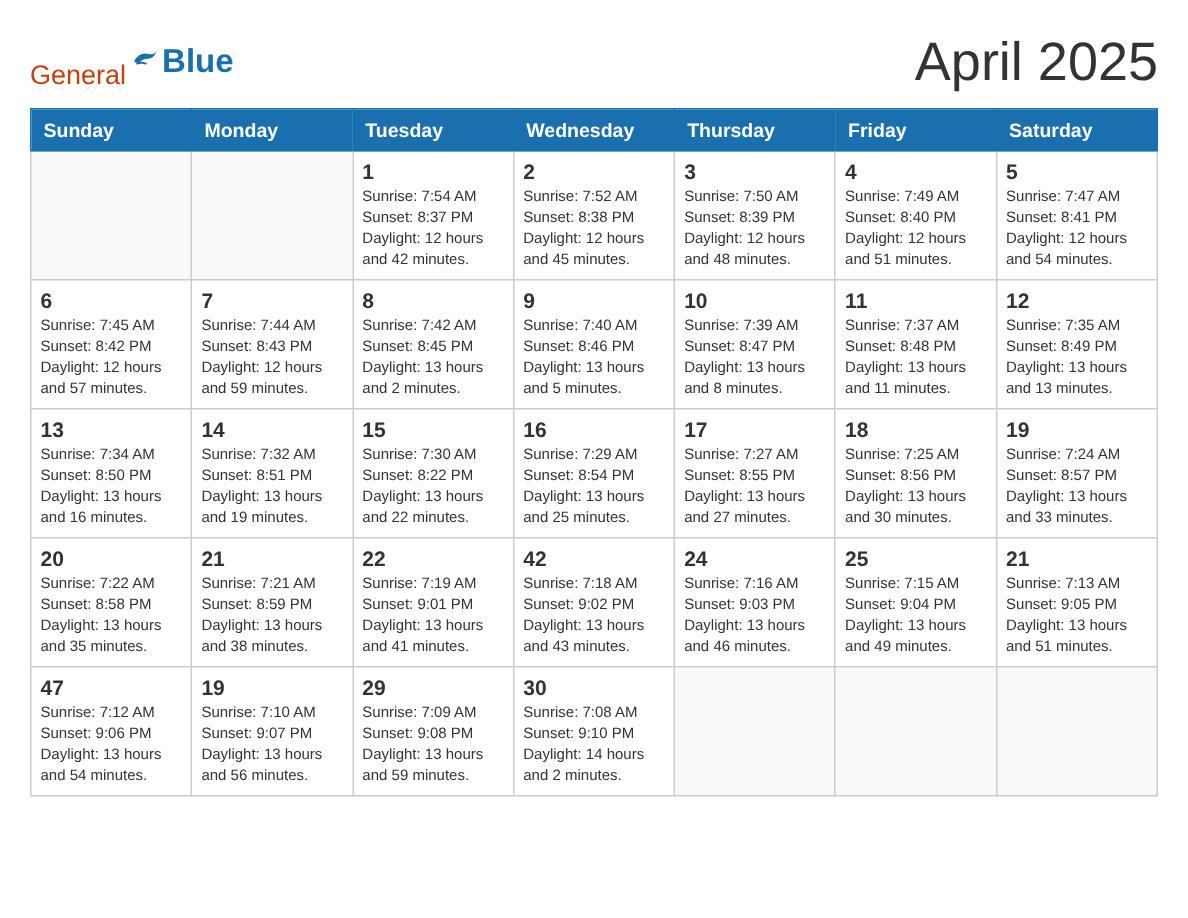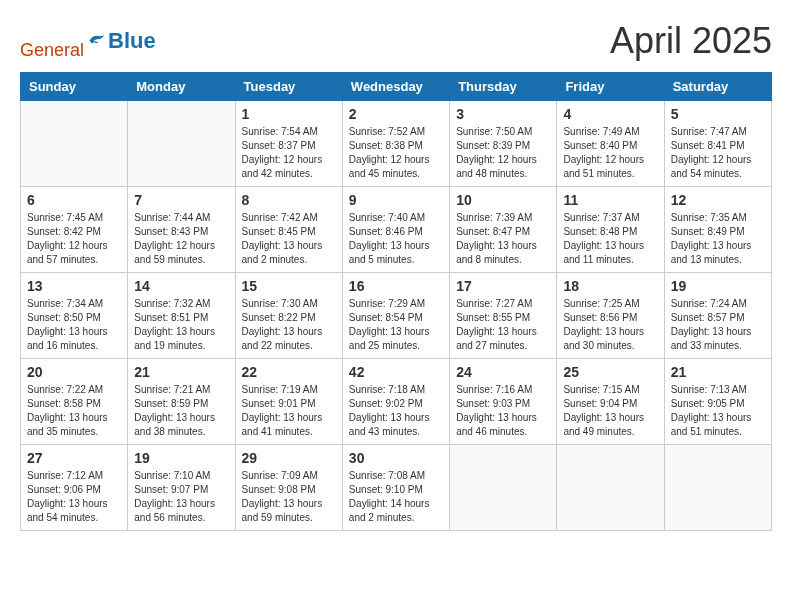--- a/index.html
+++ b/index.html
@@ -286,21 +286,21 @@
         </td>
         <td>
           <span class="day-number">21</span>
           <div class="day-info">Sunrise: 7:13 AM
 Sunset: 9:05 PM
 Daylight: 13 hours and 51 minutes.</div>
         </td>
       </tr>
       <tr class="week-row">
         <td>
-          <span class="day-number">27</span>
+          <span class="day-number">47</span>
           <div class="day-info">Sunrise: 7:12 AM
 Sunset: 9:06 PM
 Daylight: 13 hours and 54 minutes.</div>
         </td>
         <td>
           <span class="day-number">19</span>
           <div class="day-info">Sunrise: 7:10 AM
 Sunset: 9:07 PM
 Daylight: 13 hours and 56 minutes.</div>
         </td>

